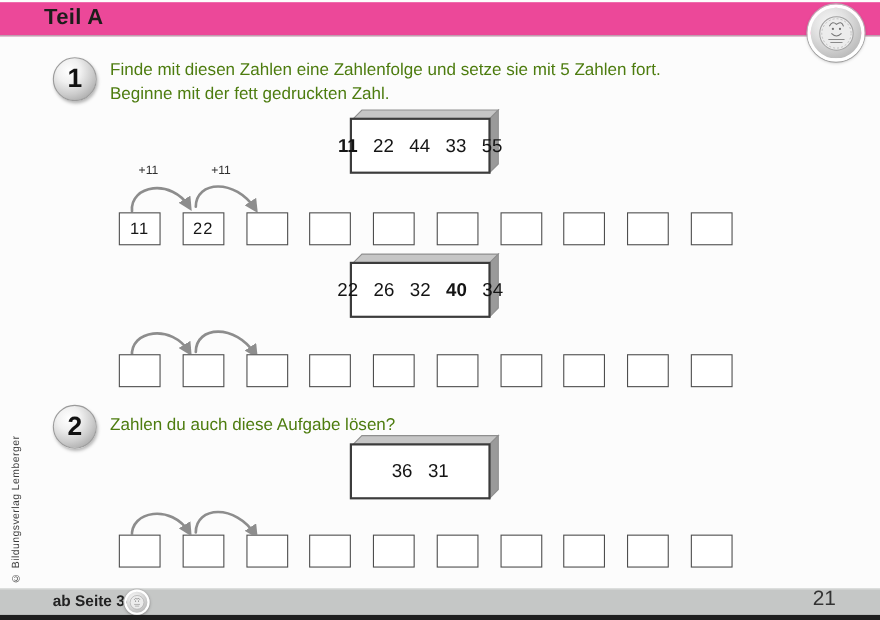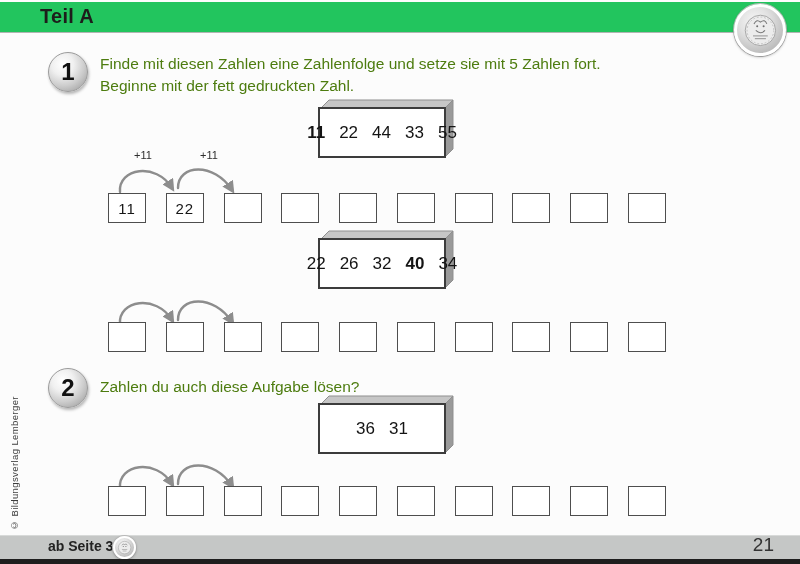--- a/index.html
+++ b/index.html
@@ -2,26 +2,26 @@
 <html><head>
 <meta charset="utf-8">
 <style>
   html,body{margin:0;padding:0;background:#888;}
   *{box-sizing:border-box;}
   #page{
     position:relative;width:800px;height:564px;background:#fcfcfc;overflow:hidden;
     font-family:"Liberation Sans","DejaVu Sans",sans-serif;color:#1d1d1b;margin:0 auto;
   }
   
-  .topbar{position:absolute;left:0;top:2px;width:800px;height:31px;background:#22c55e;border-bottom:1px solid #b2b4b3;}
+  .topbar{position:absolute;left:0;top:2px;width:800px;height:31px;background:#ec4899;border-bottom:1px solid #b2b4b3;}
   .topbar .title{position:absolute;left:40px;top:3px;font-size:20px;font-weight:bold;letter-spacing:.3px;}
   .bottombar{position:absolute;left:0;top:535px;width:800px;height:24px;background:#c5c7c6;border-top:1px solid #d8dad9;}
   .bottomedge{position:absolute;left:0;top:559px;width:800px;height:5px;background:#1e1e1e;}
   .footer-left{position:absolute;left:48px;top:538px;font-size:14px;font-weight:600;color:#222;}
-  .page-num{position:absolute;right:26px;top:534px;font-size:19px;color:#333;}
+  .page-num{position:absolute;right:40px;top:534px;font-size:19px;color:#333;}
 
   
   .mascot{
     position:absolute;border-radius:50%;
     background:radial-gradient(circle at 38% 32%, #f7f7f7 0%, #e2e2e2 35%, #bdbdbd 75%, #9f9f9f 100%);
     border:3px solid #fff;box-shadow:0 1px 3px rgba(0,0,0,.3), 0 0 0 1px #c0c0c0;
     display:flex;align-items:center;justify-content:center;
   }
   .mascot.big{left:734px;top:4px;width:52px;height:52px;}
   .mascot.small{left:113px;top:536px;width:23px;height:23px;border-width:2px;}
@@ -50,21 +50,21 @@
 
   
   .cellrow{position:absolute;left:108px;width:558px;height:30px;display:flex;justify-content:space-between;}
   .cell{
     width:38px;height:30px;background:#fff;border:1.6px solid #4e4e4e;
     display:flex;align-items:center;justify-content:center;
     font-size:15px;color:#161616;letter-spacing:1px;
   }
   
   .arcs{position:absolute;left:106px;width:152px;height:34px;}
-  .arclabel{position:absolute;width:34px;text-align:center;font-size:11px;color:#2e2e2e;}
+  .arclabel{position:absolute;width:34px;text-align:left;font-size:11px;color:#2e2e2e;}
 
   
   .copyright{
     position:absolute;left:9px;top:363px;height:168px;
     writing-mode:vertical-rl;transform:rotate(180deg);
     font-size:9.5px;color:#3c3c3c;letter-spacing:.4px;white-space:nowrap;
   }
   .doodle{width:80%;height:80%;}
 </style>
 </head>

